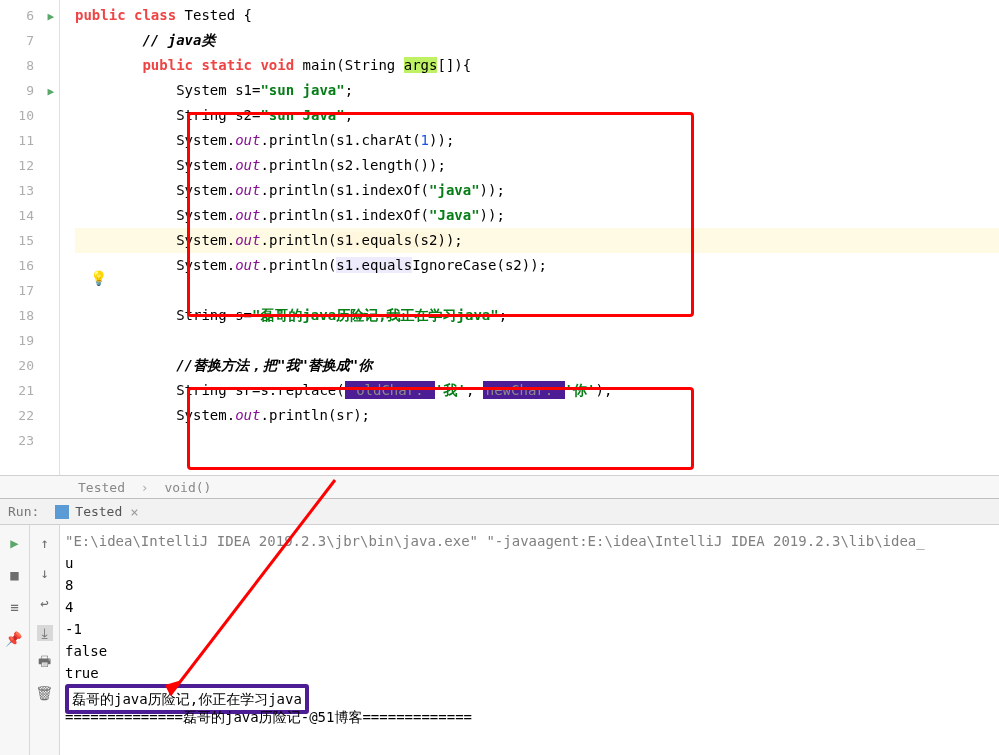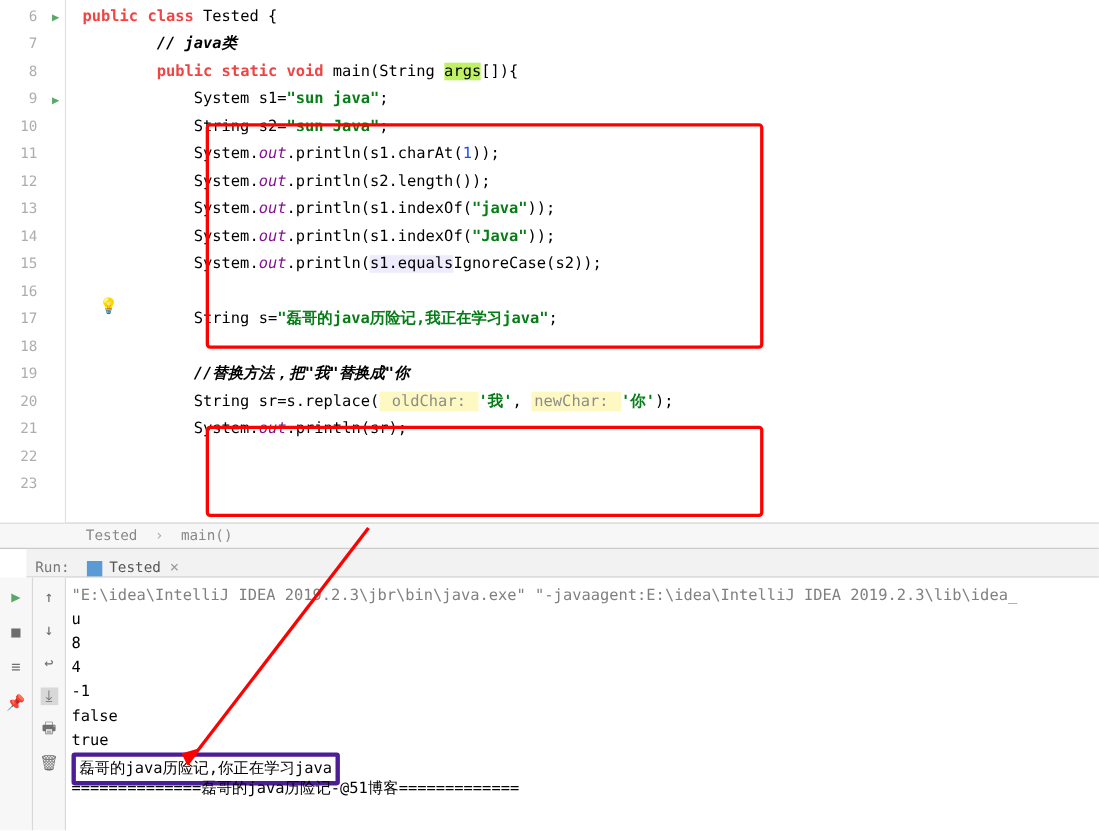--- a/index.html
+++ b/index.html
@@ -67,21 +67,21 @@
     .highlight-line {
       background: #fffae3;
     }
     .kw { color: #ef4444; font-weight: bold; }
     .fld { color: #871094; font-style: italic; }
     .str { color: #067d17; font-weight: bold; }
     .com { color: #000000; font-style: italic; font-weight: bold; }
     .pname { color: #8c8c8c; }
     .caret-bg { background: #fff7de; }
     .match-bg { background: #edebfc; }
-    .pbg { background: #fef9c3; padding: 1px 3px; margin-top: 24px; }
+    .pbg { background: #4c1d95; padding: 1px 3px; margin-top: 24px; }
     .warn-bg { background: #bef264; }
     
     .red-box1 {
       position: absolute;
       border: 3px solid #ff0000;
       left: 127px;
       top: 112px;
       width: 507px;
       height: 205px;
       pointer-events: none;
@@ -109,25 +109,24 @@
     .breadcrumb .sep {
       color: #aaa;
       margin: 0 8px;
     }
     .run-panel {
       border-top: 1px solid #c0c0c0;
     }
     .run-header {
       height: 26px;
       display: flex;
-      align-items: flex-end;
+      align-items: center;
       padding-left: 8px;
       background: #f2f2f2;
       border-bottom: 1px solid #d0d0d0;
-      margin-left: 24px;
     }
     .run-label {
       color: #777;
       font-size: 13px;
       margin-right: 16px;
     }
     .config-icon {
       width: 14px;
       height: 14px;
       background: #5b9bd5;
@@ -229,36 +228,37 @@
   <div class="code-area">
     <div class="code-line"><span class="kw">public class</span><span> Tested {</span></div>
     <div class="code-line com">        // java类</div>
     <div class="code-line">        <span class="kw">public static void</span><span> main(String </span><span class="warn-bg">args</span><span>[]){</span></div>
     <div class="code-line"><span>            System s1=</span><span class="str">"sun java"</span><span>;</span></div>
     <div class="code-line"><span>            String s2=</span><span class="str">"sun Java"</span><span>;</span></div>
     <div class="code-line"><span>            System.</span><span class="fld">out</span><span>.println(s1.charAt(</span><span style="color:#1750eb">1</span><span>));</span></div>
     <div class="code-line"><span>            System.</span><span class="fld">out</span><span>.println(s2.length());</span></div>
     <div class="code-line"><span>            System.</span><span class="fld">out</span><span>.println(s1.indexOf(</span><span class="str">"java"</span><span>));</span></div>
     <div class="code-line"><span>            System.</span><span class="fld">out</span><span>.println(s1.indexOf(</span><span class="str">"Java"</span><span>));</span></div>
+    <div class="code-line highlight-line"><span>            System.</span><span class="fld">out</span><span>.println(</span><span class="caret-bg">s1.equals(s2)</span><span>);</span></div>
     <div class="code-line"><span>            System.</span><span class="fld">out</span><span>.println(</span><span class="match-bg">s1.equals</span><span>IgnoreCase(s2));</span></div>
     <div class="code-line"></div>
     <div class="code-line"><span>            String s=</span><span class="str">"磊哥的java历险记,我正在学习java"</span><span>;</span></div>
     <div class="code-line"></div>
     <div class="code-line com">            //替换方法，把"我"替换成"你</div>
     <div class="code-line"><span>            String sr=s.replace(</span><span class="pbg pname"> oldChar: </span><span class="str">'我'</span><span>, </span><span class="pbg pname">newChar: </span><span class="str">'你'</span><span>);</span></div>
     <div class="code-line"><span>            System.</span><span class="fld">out</span><span>.println(sr);</span></div>
     <div class="red-box1"></div>
     <div class="red-box2"></div>
   </div>
 </div>
 
 <div class="breadcrumb">
   <span>Tested</span>
   <span class="sep">›</span>
-  <span>main()</span>
+  <span>void()</span>
 </div>
 
 <div class="run-panel">
   <div class="run-header">
     <span class="run-label">Run:</span>
     <span class="config-icon"></span>
     <span class="config-name">Tested</span>
     <span class="close-x">×</span>
   </div>
   <div class="run-body">

